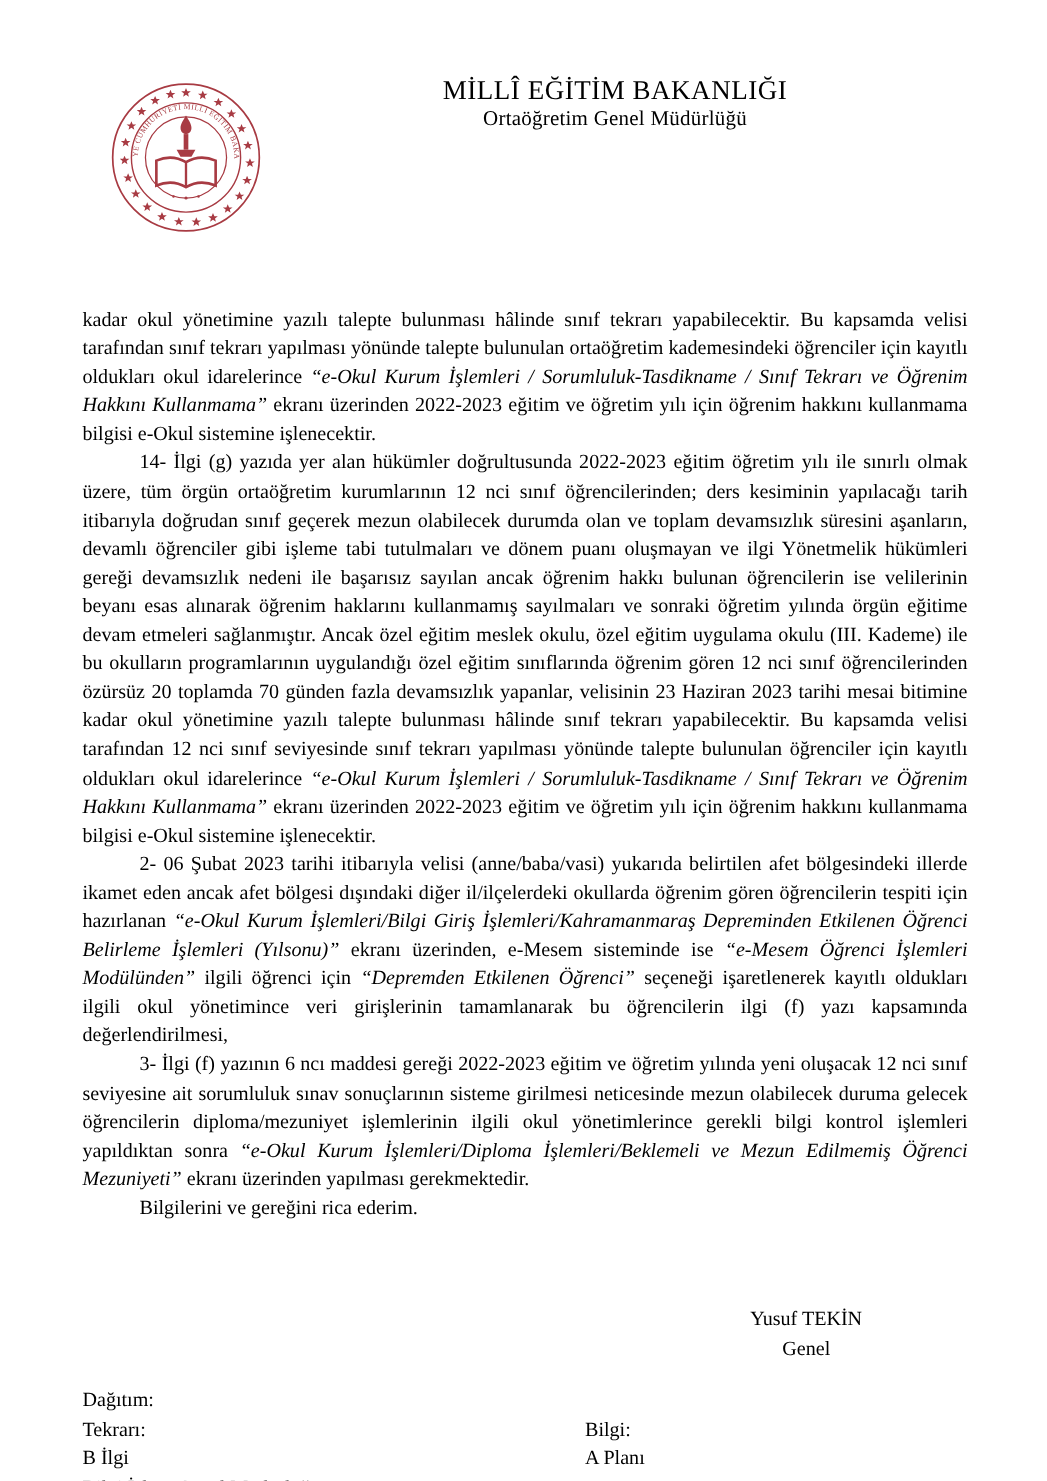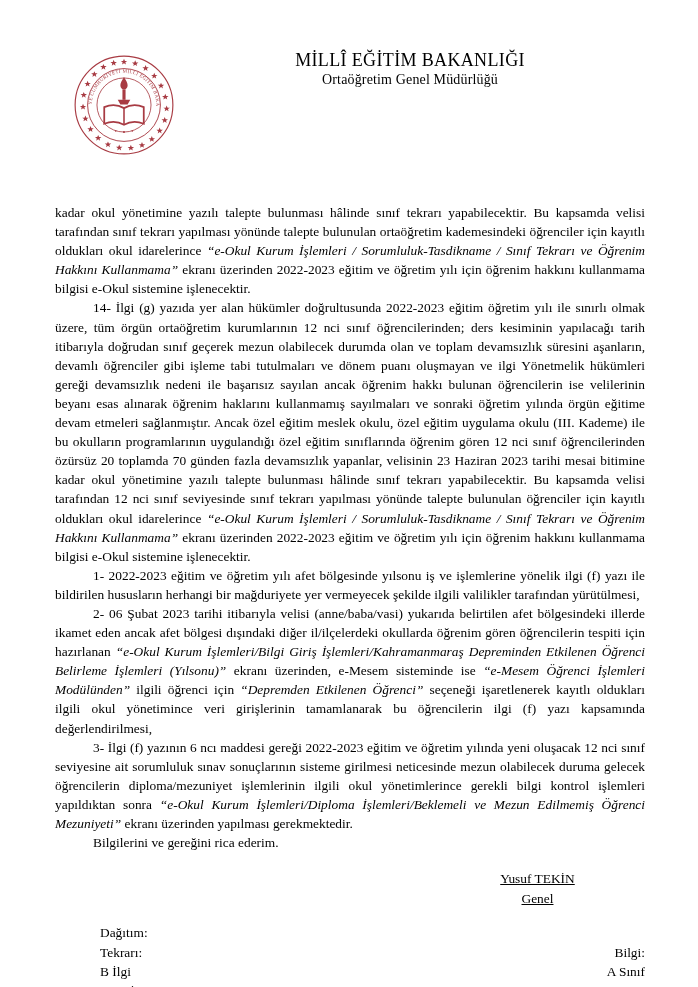--- a/index.html
+++ b/index.html
@@ -88,42 +88,41 @@
 
   
   .signature {
     position: absolute;
     left: 430px;
     top: 869px;
     width: 215px;
     text-align: center;
     font-size: 13.4px;
     line-height: 19.5px;
-    text-decoration: underline;
   }
 
   
   .footer {
     position: absolute;
     left: 55px;
     top: 923px;
     width: 590px;
     font-size: 13.4px;
     line-height: 19.6px;
   }
   .footer-cols {
     position: relative;
     width: 590px;
   }
   .footer-row {
     display: flex;
     width: 100%;
   }
-  .col-left { width: 335px; flex: 0 0 335px; margin-left: 45px; }
-  .col-right { flex: 1 1 auto; text-align: right; }
+  .col-left { width: 335px; flex: 0 0 335px; }
+  .col-right { flex: 1 1 auto; }
   .clipped {
     overflow: hidden;
     height: 9px;
     line-height: 19.6px;
   }
 </style>
 </head>
 <body>
 
 <div class="page">
@@ -207,21 +206,20 @@
   </div>
 
   <div class="body-text">
 
     <p><span>kadar okul yönetimine yazılı talepte bulunması hâlinde sınıf tekrarı yapabilecektir. Bu kapsamda velisi tarafından sınıf tekrarı yapılması yönünde talepte bulunulan ortaöğretim kademesindeki öğrenciler için kayıtlı oldukları okul idarelerince </span><span class="it">“e-Okul Kurum İşlemleri / Sorumluluk-Tasdikname / Sınıf Tekrarı ve Öğrenim Hakkını Kullanmama”</span><span> ekranı üzerinden 2022-2023 eğitim ve öğretim yılı için öğrenim hakkını kullanmama bilgisi e-Okul sistemine işlenecektir.</span></p>
 
     <p class="indent"><span>14- İlgi (g) yazıda yer alan hükümler doğrultusunda 2022-2023 eğitim öğretim yılı ile sınırlı olmak üzere, tüm örgün ortaöğretim kurumlarının 12 nci sınıf öğrencilerinden; ders kesiminin yapılacağı tarih itibarıyla doğrudan sınıf geçerek mezun olabilecek durumda olan ve toplam devamsızlık süresini aşanların, devamlı öğrenciler gibi işleme tabi tutulmaları ve dönem puanı oluşmayan ve ilgi Yönetmelik hükümleri gereği devamsızlık nedeni ile başarısız sayılan ancak öğrenim hakkı bulunan öğrencilerin ise velilerinin beyanı esas alınarak öğrenim haklarını kullanmamış sayılmaları ve sonraki öğretim yılında örgün eğitime devam etmeleri sağlanmıştır. Ancak özel eğitim meslek okulu, özel eğitim uygulama okulu (III. Kademe) ile bu okulların programlarının uygulandığı özel eğitim sınıflarında öğrenim gören 12 nci sınıf öğrencilerinden özürsüz 20 toplamda 70 günden fazla devamsızlık yapanlar, velisinin 23 Haziran 2023 tarihi mesai bitimine kadar okul yönetimine yazılı talepte bulunması hâlinde sınıf tekrarı yapabilecektir. Bu kapsamda velisi tarafından 12 nci sınıf seviyesinde sınıf tekrarı yapılması yönünde talepte bulunulan öğrenciler için kayıtlı oldukları okul idarelerince </span><span class="it">“e-Okul Kurum İşlemleri / Sorumluluk-Tasdikname / Sınıf Tekrarı ve Öğrenim Hakkını Kullanmama”</span><span> ekranı üzerinden 2022-2023 eğitim ve öğretim yılı için öğrenim hakkını kullanmama bilgisi e-Okul sistemine işlenecektir.</span></p>
 
 
 
-    <p class="indent">1- 2022-2023 eğitim ve öğretim yılı afet bölgesinde yılsonu iş ve işlemlerine yönelik ilgi (f) yazı ile bildirilen hususların herhangi bir mağduriyete yer vermeyecek şekilde ilgili valilikler tarafından yürütülmesi,</p>
 
     <p class="indent"><span>2-  06 Şubat 2023 tarihi itibarıyla velisi (anne/baba/vasi) yukarıda belirtilen afet bölgesindeki illerde ikamet eden ancak afet bölgesi dışındaki diğer il/ilçelerdeki okullarda öğrenim gören öğrencilerin tespiti için hazırlanan </span><span class="it">“e-Okul Kurum İşlemleri/Bilgi Giriş İşlemleri/Kahramanmaraş Depreminden Etkilenen Öğrenci Belirleme İşlemleri (Yılsonu)”</span><span> ekranı üzerinden, e-Mesem sisteminde ise </span><span class="it">“e-Mesem Öğrenci İşlemleri Modülünden”</span><span>  ilgili öğrenci için </span><span class="it">“Depremden Etkilenen Öğrenci”</span><span> seçeneği işaretlenerek kayıtlı oldukları ilgili okul yönetimince veri girişlerinin tamamlanarak bu öğrencilerin ilgi (f) yazı kapsamında değerlendirilmesi,</span></p>
 
     <p class="indent"><span>3- İlgi (f) yazının 6 ncı maddesi gereği 2022-2023 eğitim ve öğretim yılında yeni oluşacak 12 nci sınıf seviyesine ait sorumluluk sınav sonuçlarının sisteme girilmesi neticesinde mezun olabilecek duruma gelecek öğrencilerin diploma/mezuniyet işlemlerinin ilgili okul yönetimlerince gerekli bilgi kontrol işlemleri yapıldıktan sonra </span><span class="it">“e-Okul Kurum İşlemleri/Diploma İşlemleri/Beklemeli ve Mezun Edilmemiş Öğrenci Mezuniyeti”</span><span> ekranı üzerinden yapılması gerekmektedir.</span></p>
 
     <p class="indent">Bilgilerini ve gereğini rica ederim.</p>
   </div>
 
   <div class="signature">
     <div>Yusuf TEKİN</div>
@@ -233,21 +231,21 @@
       <div class="footer-row">
         <div class="col-left">Dağıtım:</div>
         <div class="col-right"></div>
       </div>
       <div class="footer-row">
         <div class="col-left">Tekrarı:</div>
         <div class="col-right">Bilgi:</div>
       </div>
       <div class="footer-row">
         <div class="col-left">B İlgi</div>
-        <div class="col-right">A Sınıf</div>
+        <div class="col-right">A Planı</div>
       </div>
       <div class="footer-row clipped">
         <div class="col-left">Bilgi İşlem Genel Müdürlüğüne</div>
         <div class="col-right"></div>
       </div>
     </div>
   </div>
 
 </div>
 

